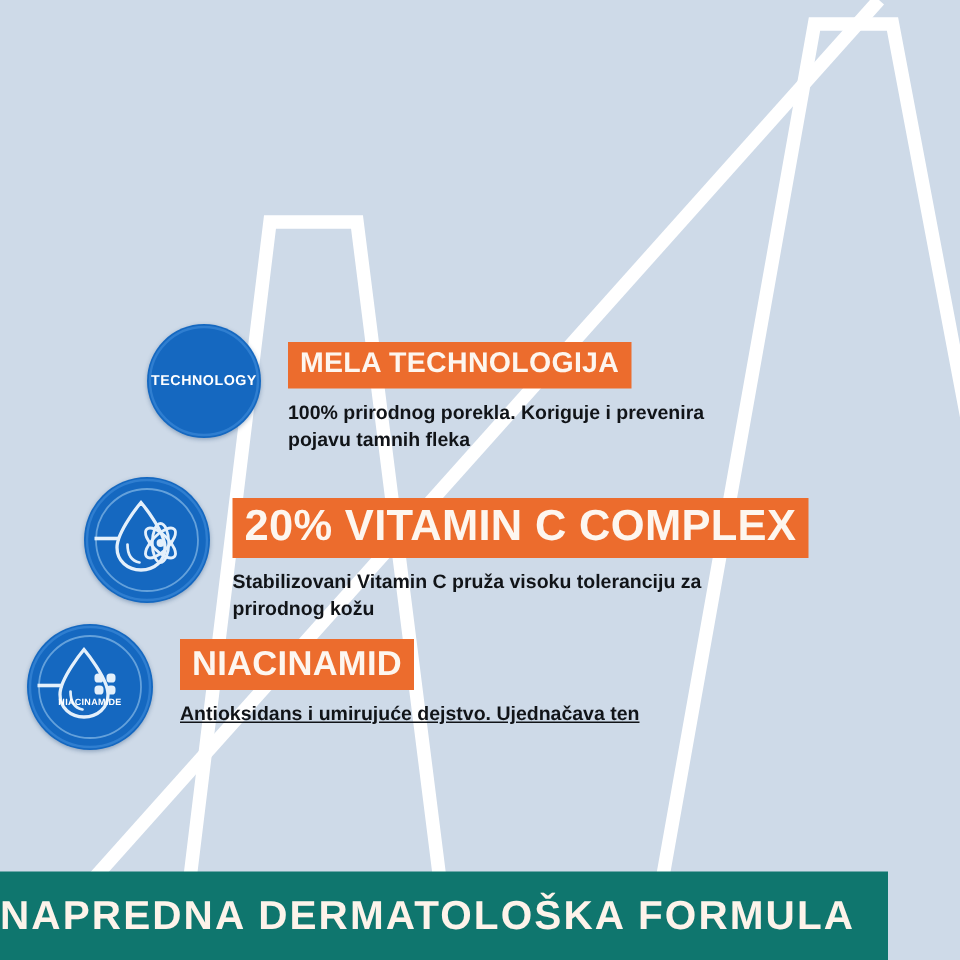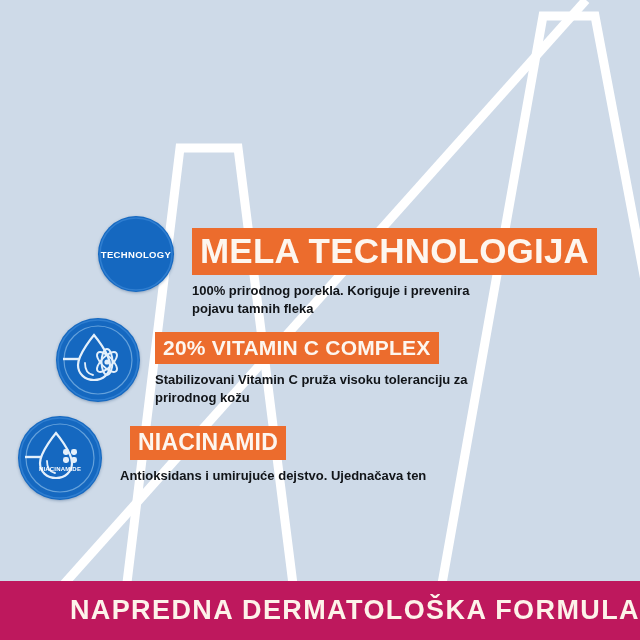--- a/index.html
+++ b/index.html
@@ -71,47 +71,47 @@
   #feature-2 .textcol { margin-left: 18px; margin-top: 10px; }
 
   .heading {
     display: inline-block;
     background: #ec6c2d;
     color: #fdf6ef;
     font-weight: 700;
     line-height: 1;
     white-space: nowrap;
   }
-  #feature-0 .heading { font-size: 35px; padding: 5px 8px 7px 8px; letter-spacing: .2px; }
-  #feature-1 .heading { font-size: 21px; padding: 5px 8px 6px 8px; letter-spacing: .2px; }
-  #feature-2 .heading { font-size: 23px; padding: 5px 8px 6px 8px; letter-spacing: .2px; margin-left: 10px; }
+  #feature-0 .heading { font-size: 19px; padding: 5px 8px 7px 8px; letter-spacing: .2px; }
+  #feature-1 .heading { font-size: 29px; padding: 5px 8px 6px 8px; letter-spacing: .2px; }
+  #feature-2 .heading { font-size: 23px; padding: 5px 8px 6px 8px; letter-spacing: .2px; }
 
   .body-text {
     margin-top: 7px;
     color: #111418;
     font-size: 13px;
     font-weight: 700;
     line-height: 1.42;
     max-width: 390px;
     white-space: pre-line;
   }
   #feature-1 .body-text { max-width: 400px; }
-  #feature-2 .body-text { max-width: 420px; }
+  #feature-2 .body-text { max-width: 420px; text-decoration: underline; }
 
   
   #bottom-banner {
     position: absolute;
     left: 0;
     bottom: 0;
-    width: 640px;
+    width: 592px;
     height: 59px;
-    background: #be185d;
+    background: #0f766e;
     display: flex;
     align-items: center;
-    justify-content: flex-end;
+    justify-content: flex-start;
   }
   #banner-text {
     color: #fdf3ea;
     font-size: 27px;
     font-weight: 700;
     letter-spacing: 1.4px;
     white-space: nowrap;
   }
 </style>
 </head>

